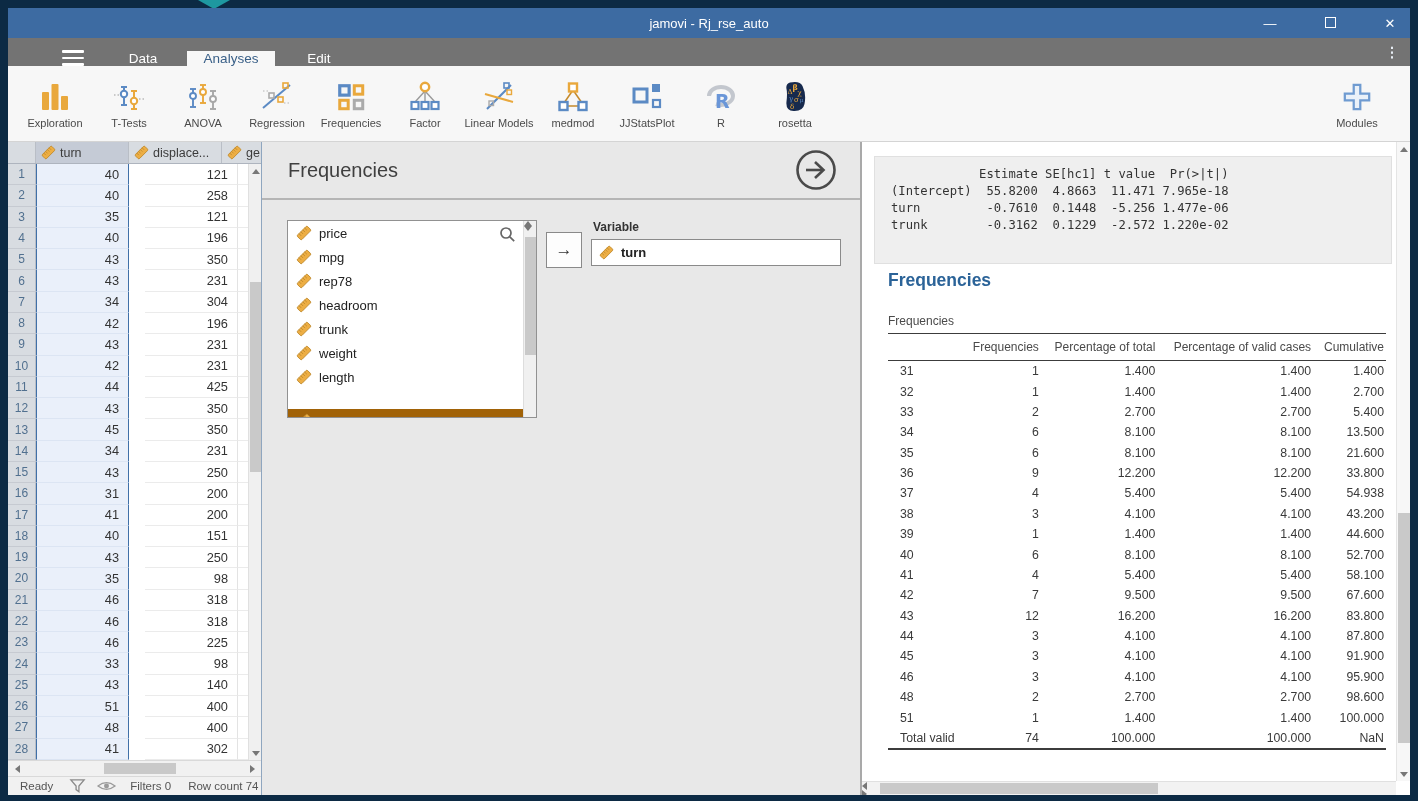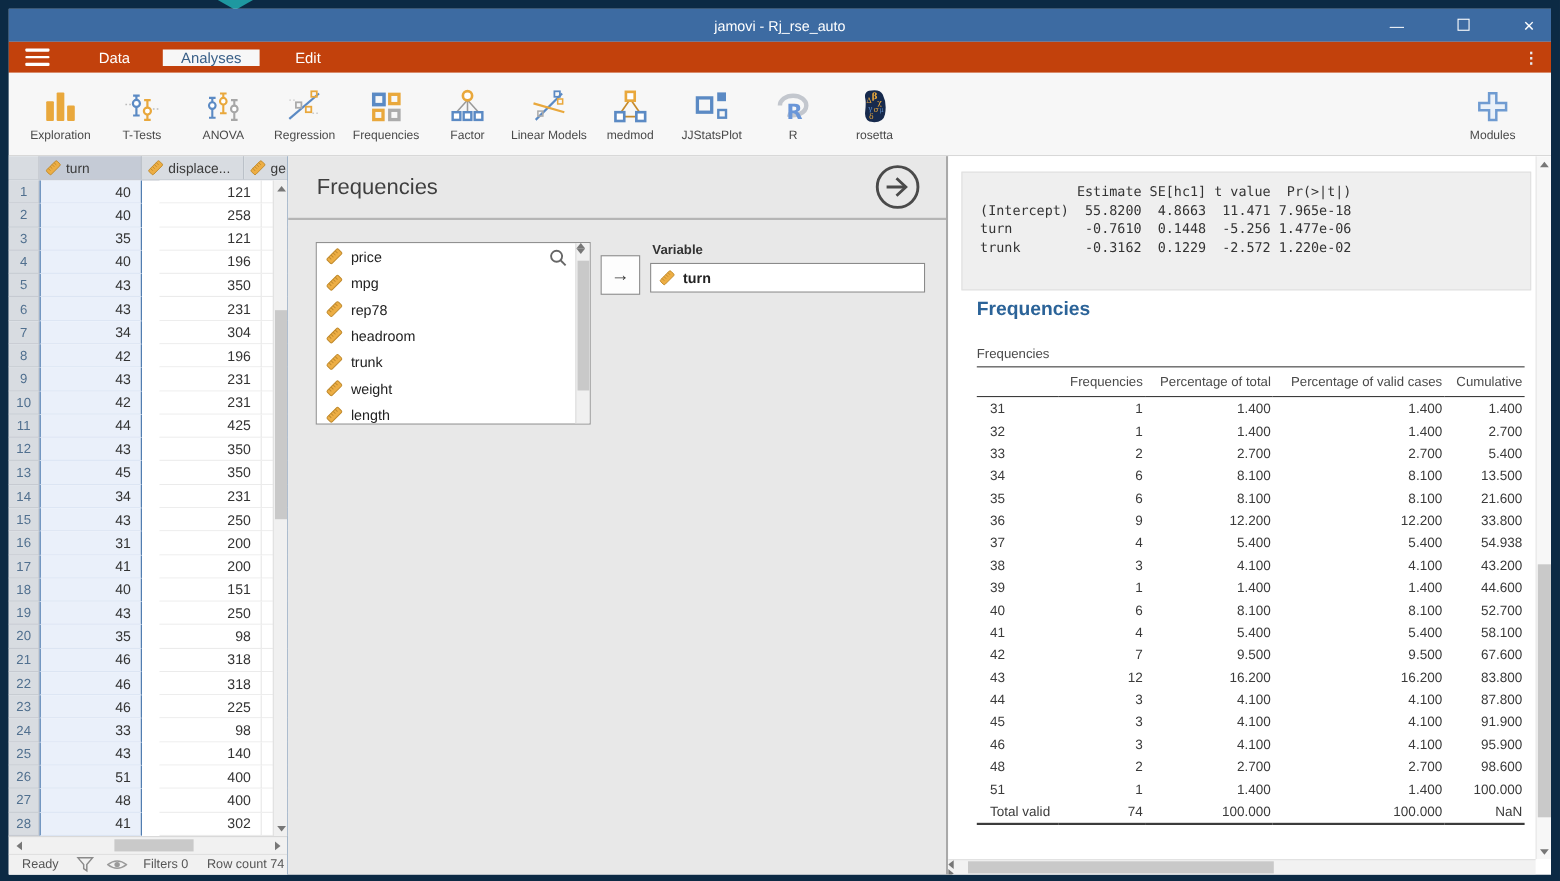--- a/index.html
+++ b/index.html
@@ -9,21 +9,21 @@
   .window { position:absolute; left:8px; top:8px; width:1402px; height:787px; background:#fff; display:flex; flex-direction:column; }
 
   
   .titlebar { height:30px; background:#3D6BA2; position:relative; display:flex; align-items:center; justify-content:center; flex:0 0 auto; }
   .titlebar .title { color:#FFFFFF; font-size:13px; }
   .win-controls { position:absolute; right:10px; top:0; height:30px; display:flex; align-items:center; gap:40px; }
   .win-btn { color:#fff; font-size:13px; width:20px; text-align:center; cursor:default; }
   .win-btn.max span { display:inline-block; width:11px; height:11px; border:1.6px solid #fff; }
 
   
-  .tabrow { height:28px; background:#c2410c; display:flex; align-items:center; position:relative; flex:0 0 auto; }
+  .tabrow { height:28px; background:#737373; display:flex; align-items:flex-end; position:relative; flex:0 0 auto;padding-left:39px; }
   .hamburger { width:52px; display:flex; flex-direction:column; justify-content:center; align-items:center; gap:4px; }
   .hamburger span { display:block; width:22px; height:2.6px; background:#fff; border-radius:1px; }
   .tab { width:88px; display:flex; align-items:center; justify-content:center; color:#fff; font-size:13.5px; }
   .tab.active { background:#F7F7F7; color:#3A6088; }
   .kebab { position:absolute; right:8px; top:0; height:28px; width:20px; display:flex; align-items:center; justify-content:center; color:#E8EEF5; font-size:14px; font-weight:bold; letter-spacing:0; }
 
   
   .toolbar { height:76px; background:#F7F7F7; border-bottom:1px solid #D4D4D4; display:flex; align-items:center; padding-left:10px; flex:0 0 auto; }
   .ritem { width:74px; display:flex; flex-direction:column; align-items:center; justify-content:center; }
   .ritem .ric { height:36px; display:flex; align-items:center; justify-content:center; }
@@ -65,21 +65,21 @@
   .statusbar { height:19px; flex:0 0 auto; background:#F1F1F1; border-top:1px solid #D9D9D9; display:flex; align-items:center; font-size:11.5px; color:#555; overflow:hidden; white-space:nowrap; }
   .statusbar .st { margin-left:14px; }
   .statusbar svg { margin-left:16px; flex:0 0 auto; }
 
   
   .options-pane { width:600px; flex:0 0 auto; background:#E8E8E8; border-right:2px solid #A9A9A9; display:flex; flex-direction:column; }
   .opt-header { height:58px; flex:0 0 auto; display:flex; align-items:center; border-bottom:2px solid #B5B5B5; }
   .opt-title { font-size:20px; color:#3F3F3F; margin-left:26px; }
   .opt-run { margin-left:auto; margin-right:22px; width:44px; height:44px; }
   .opt-body { padding:20px 0 0 25px; display:flex; align-items:flex-start; }
-  .listbox { width:250px; height:166px; background:#fff; border:1px solid #919191; position:relative; overflow:hidden; }
+  .listbox { width:250px; height:198px; background:#fff; border:1px solid #919191; position:relative; overflow:hidden; }
   .list-items { position:absolute; left:0; top:0; right:13px; bottom:0; overflow:hidden; }
   .vitem { height:24px; display:flex; align-items:center; gap:7px; padding-left:8px; font-size:13px; color:#222; }
   .vitem.sel { background:#a16207;margin-top:20px; }
   .search-ic { position:absolute; top:5px; right:20px; }
   .list-scroll { position:absolute; top:0; right:0; width:13px; bottom:0; background:#F0F0F0; border-left:1px solid #DDD; }
   .xfer-btn { width:36px; height:36px; margin:12px 9px 0 9px; background:#FDFDFD; border:1px solid #8A8A8A; display:flex; align-items:center; justify-content:center; font-size:17px; color:#333; }
   .var-group { width:250px;font-weight:bold; }
   .var-label { font-size:12px; color:#333; margin:0 0 5px 2px; }
   .var-box { width:250px; height:27px; background:#fff; border:1px solid #8A8A8A; display:flex; align-items:center; gap:7px; padding-left:7px; font-size:13px; color:#222; }
 

